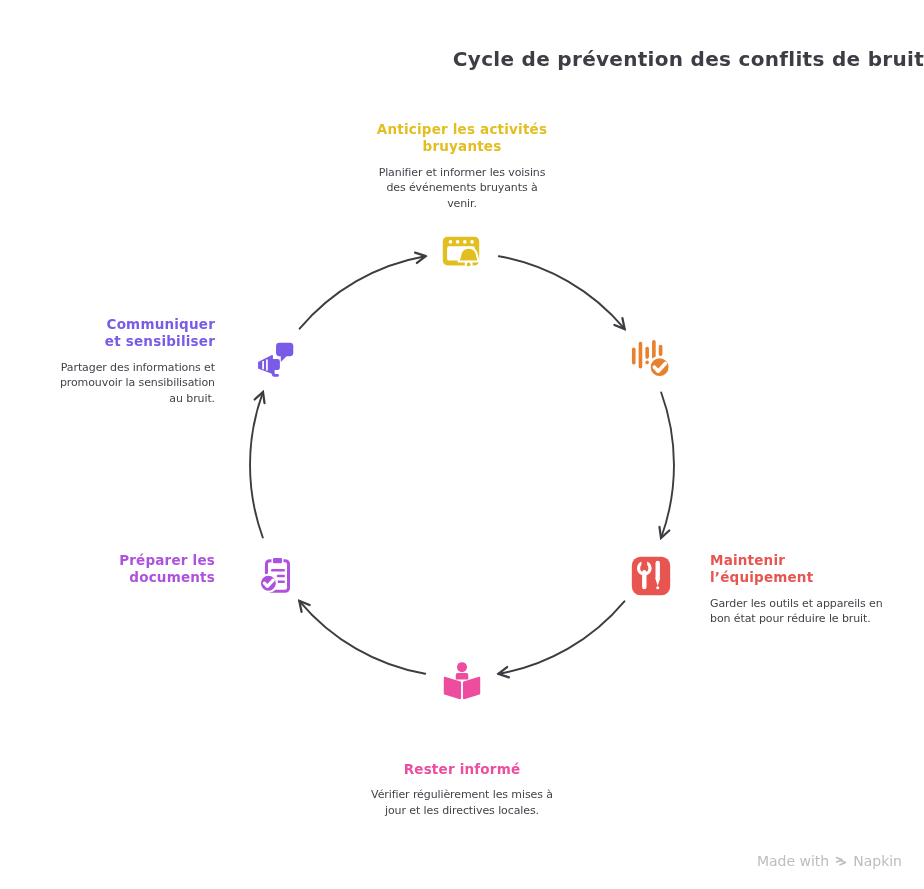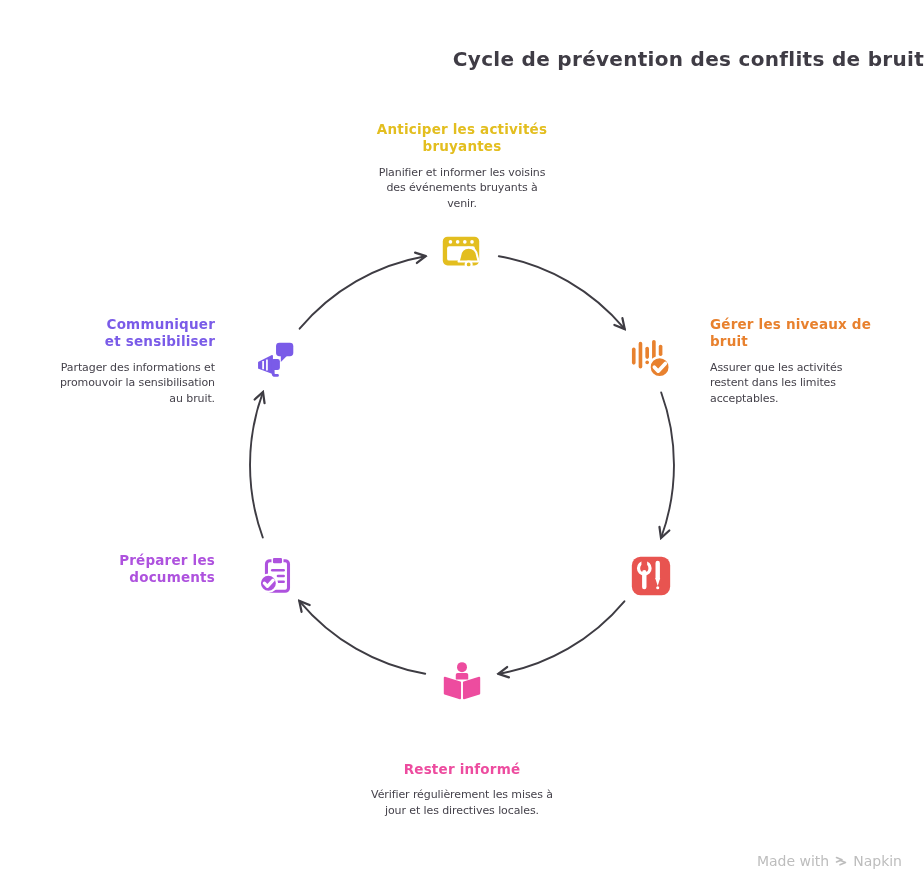--- a/index.html
+++ b/index.html
@@ -151,25 +151,25 @@
       <line x1="13.5" y1="22.5" x2="13.5" y2="34" stroke="#fff" stroke-width="1.8"></line>
       <path d="M20,34 v3 a2,2 0 0 0 2,2 h2.5" stroke="currentColor" stroke-width="3" fill="none" stroke-linecap="round"></path>
     </svg>
   </span>
 
   <div class="node-text t-center pos-anticiper">
     <div class="node-title" style="color: rgb(227, 190, 31);">Anticiper les activités bruyantes</div>
     <div class="node-desc">Planifier et informer les voisins des événements bruyants à venir.</div>
   </div>
 
-  <div class="node-text t-left pos-gerer">
-    <div class="node-title" style="color: rgb(232, 129, 46);">Gérer les niveaux de bruit</div>
-    <div class="node-desc">Assurer que les activités restent dans les limites acceptables.</div>
+
+  <div class="node-text t-left pos-maintenir">
+    <div class="node-title" style="color: rgb(232, 84, 80);">Maintenir l’équipement</div>
+    <div class="node-desc">Garder les outils et appareils en bon état pour réduire le bruit.</div>
   </div>
-
 
   <div class="node-text t-center pos-rester">
     <div class="node-title" style="color: rgb(237, 76, 159);">Rester informé</div>
     <div class="node-desc">Vérifier régulièrement les mises à jour et les directives locales.</div>
   </div>
 
   <div class="node-text t-right pos-preparer">
     <div class="node-title" style="color: rgb(174, 82, 222);">Préparer les documents</div>
   </div>
 

